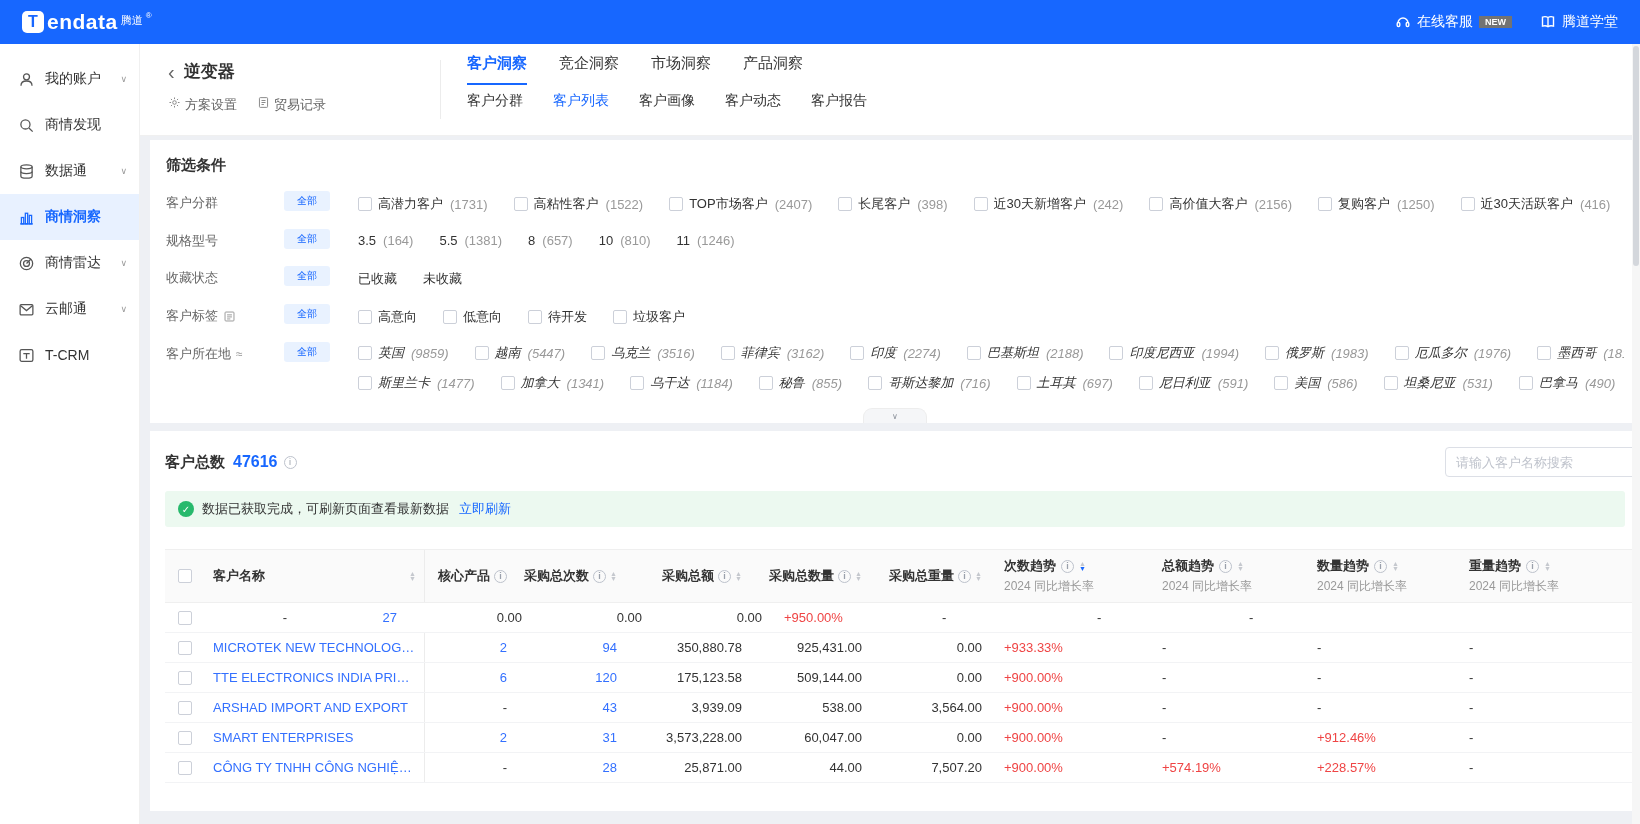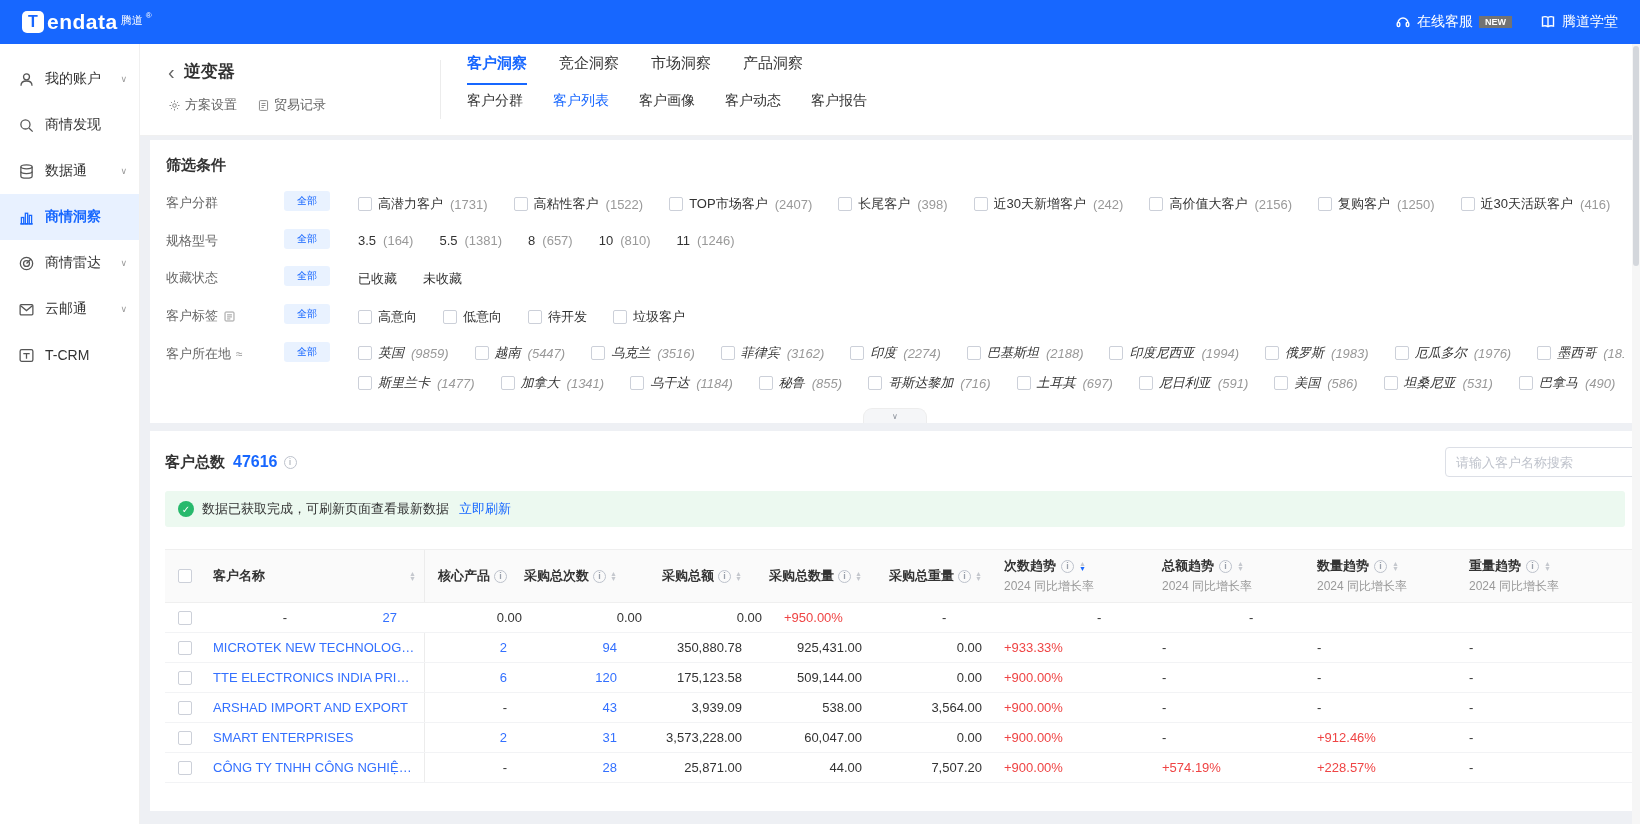--- a/index.html
+++ b/index.html
@@ -27,21 +27,21 @@
   .side-chevron { margin-left:auto; font-size:9px; color:#999; }
 
   
   .main { position:absolute; left:140px; top:44px; right:0; bottom:0; overflow:hidden; }
 
   .page-header { background:#fff; height:92px; display:flex; border-bottom:1px solid #f0f0f0; }
   .ph-left { width:300px; flex:none; padding:16px 0 0 28px; }
   .ph-title-row { display:flex; align-items:center; gap:9px; font-size:17px; font-weight:bold; color:#333; }
   .back-icon { font-size:20px; color:#666; font-weight:normal; cursor:pointer; line-height:16px; }
   .ph-links { display:flex; gap:20px; margin-top:13px; font-size:13px; color:#666; align-items:center; }
-  .ph-link { display:flex; align-items:center; gap:4px; cursor:pointer; }
+  .ph-link { display:flex; align-items:flex-start; gap:4px; cursor:pointer; }
   .ph-link svg { width:13px; height:13px; stroke:#888; fill:none; stroke-width:1.2; }
   .ph-divider { width:1px; background:#ececec; margin:16px 0; }
   .ph-tabs-block { padding:10px 0 0 26px; }
   .main-tabs { display:flex; gap:32px; font-size:15px; }
   .main-tab { padding-bottom:10px; cursor:pointer; border-bottom:2px solid transparent;text-align:right; }
   .main-tab.active { color:#1767ff; font-weight:bold; border-bottom-color:#1767ff; }
   .sub-tabs { display:flex; gap:30px; margin-top:7px; font-size:14px; color:#333; }
   .sub-tab { cursor:pointer; }
   .sub-tab.active { color:#1767ff; }
 

